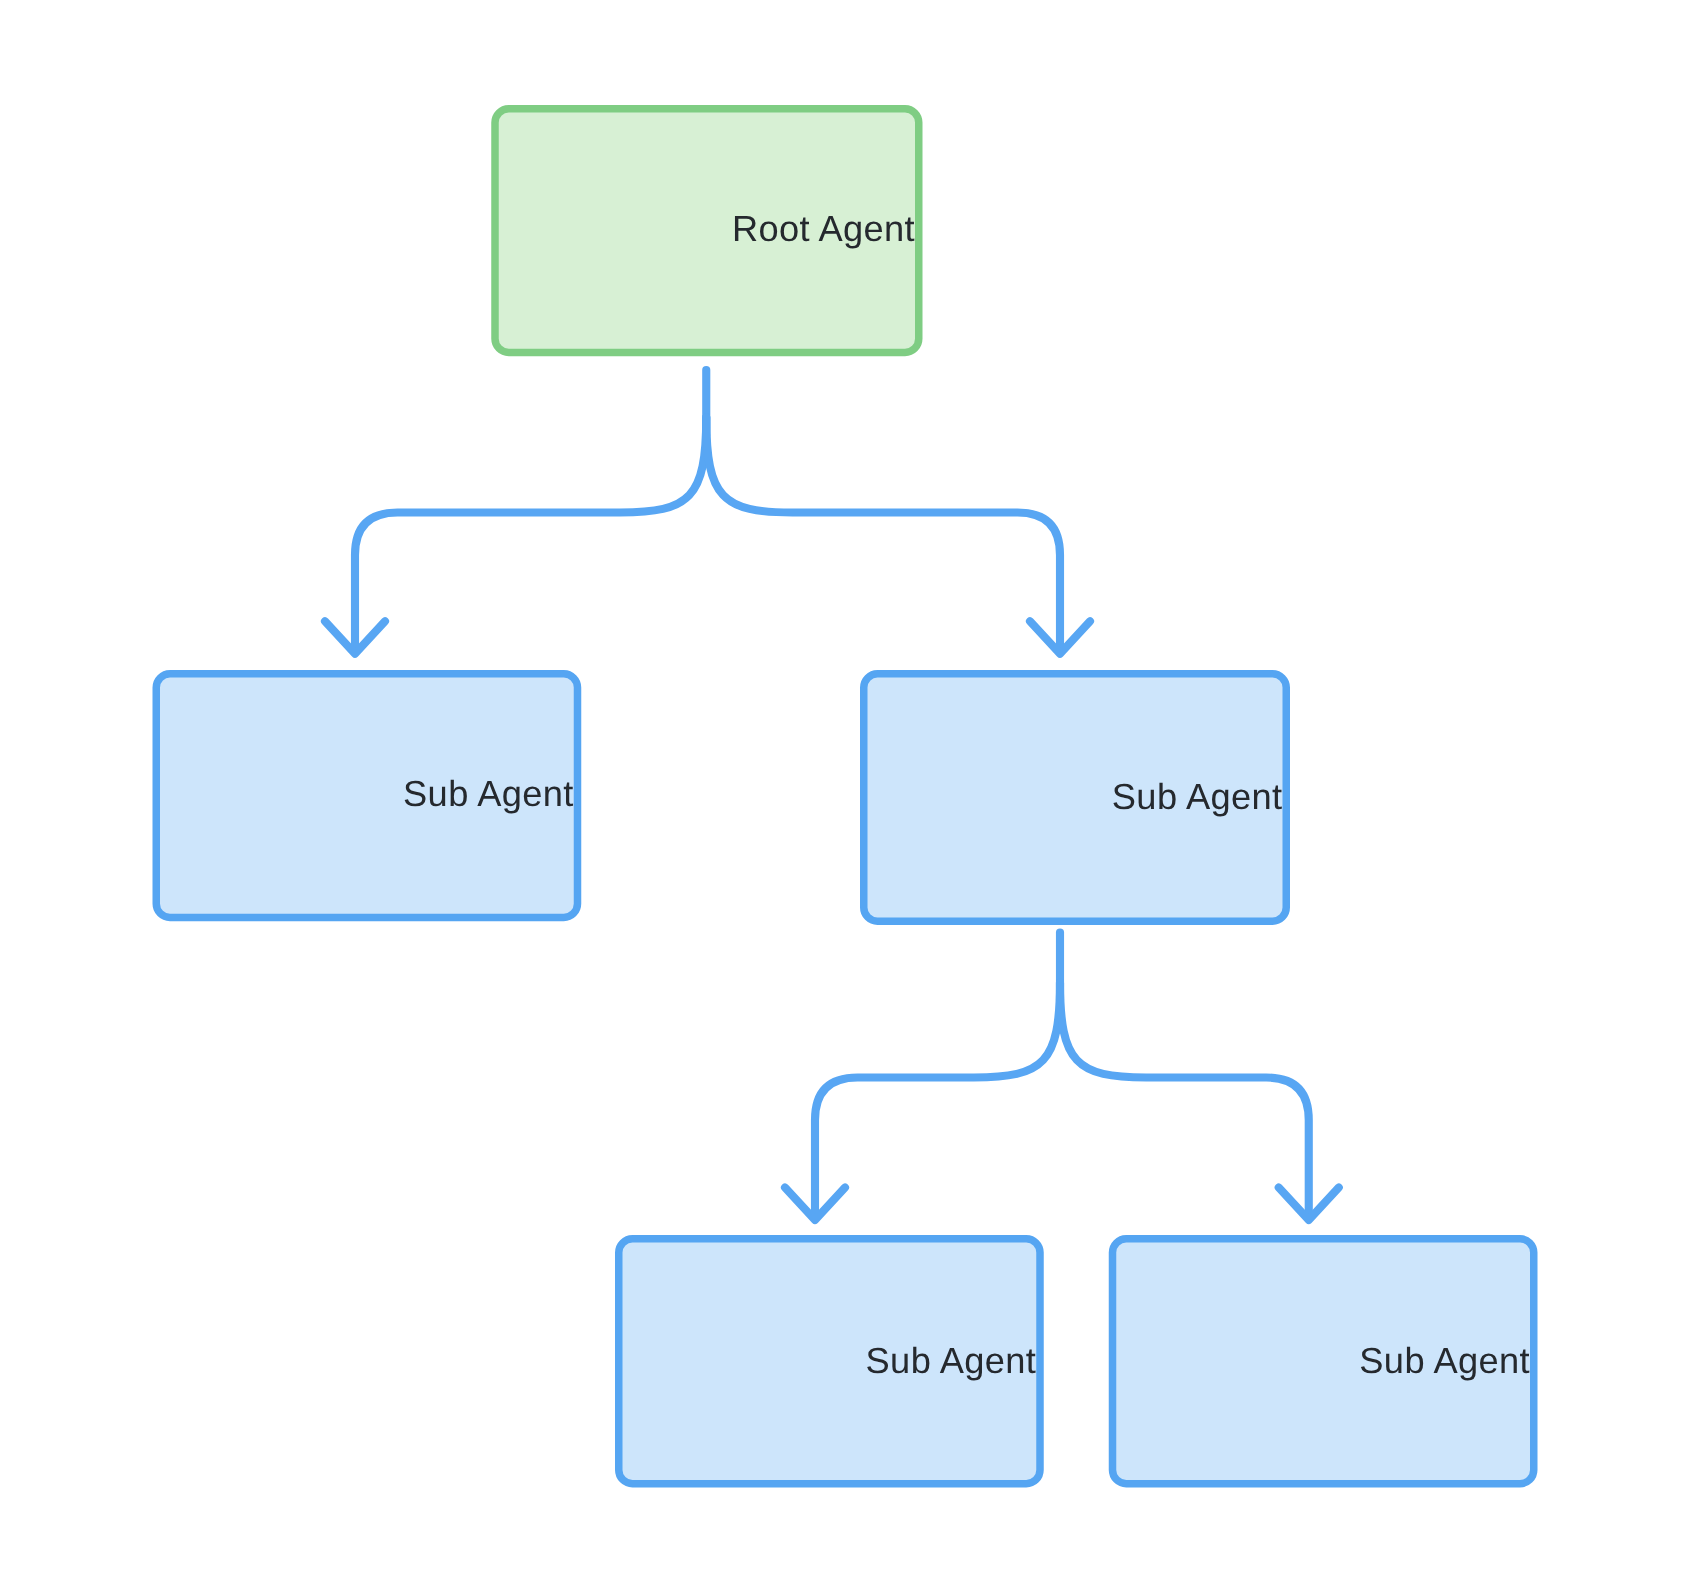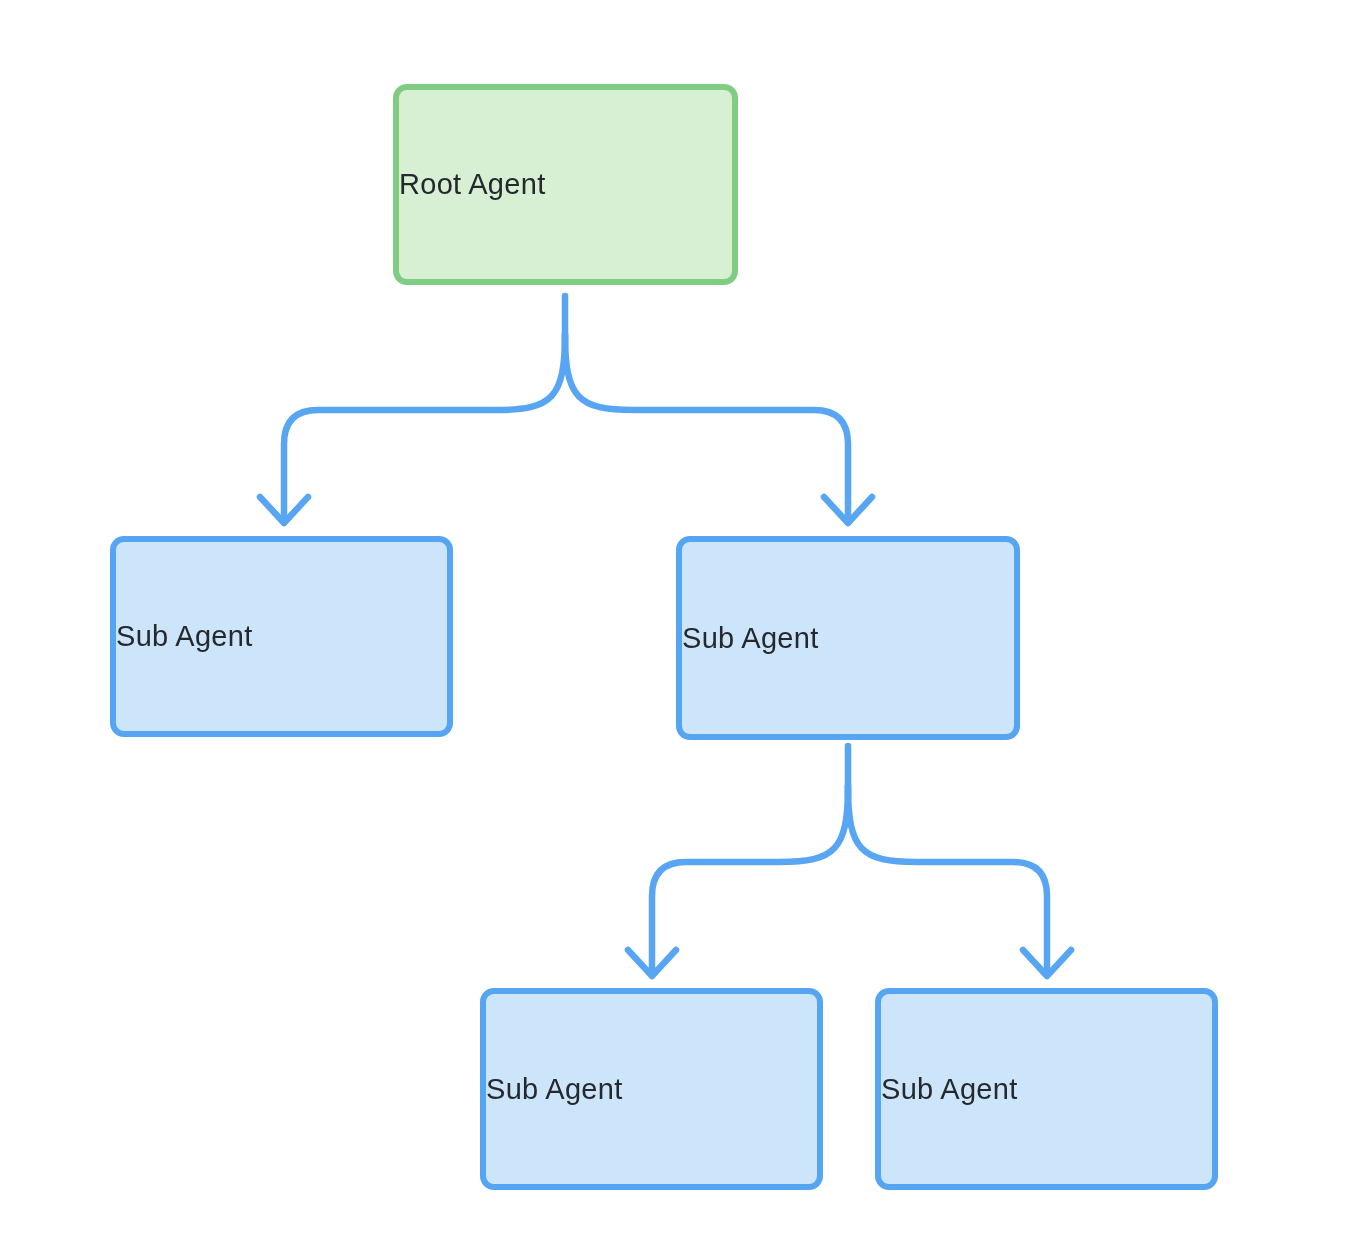--- a/index.html
+++ b/index.html
@@ -33,34 +33,35 @@
     stroke: var(--edge, #58a6f3);
     stroke-width: 6.5;
     stroke-linecap: round;
     stroke-linejoin: round;
   }
   .node {
     position: absolute;
     box-sizing: border-box;
     display: flex;
     align-items: center;
-    justify-content: flex-start;
+    justify-content: flex-end;
     border: 6px solid;
     border-radius: 14px;
     font-size: 29px;
     letter-spacing: 0.3px;
     color: var(--text, #25292e);
   }
   .node--root {
     background: var(--root-fill, #d7f0d4);
     border-color: var(--root-border, #7fcd83);
   }
   .node--sub {
     background: var(--sub-fill, #cde5fb);
     border-color: var(--sub-border, #55a5f2);
+    margin-left: 12px;
   }
   #node-root              { left: 393px; top: 84px;  width: 345px; height: 201px; }
   #node-sub-left          { left: 110px; top: 536px; width: 343px; height: 201px; }
   #node-sub-right         { left: 676px; top: 536px; width: 344px; height: 204px; }
   #node-sub-bottom-left   { left: 480px; top: 988px; width: 343px; height: 202px; }
   #node-sub-bottom-right  { left: 875px; top: 988px; width: 343px; height: 202px; }
   .node-label {
     pointer-events: none;
   }
 </style>

